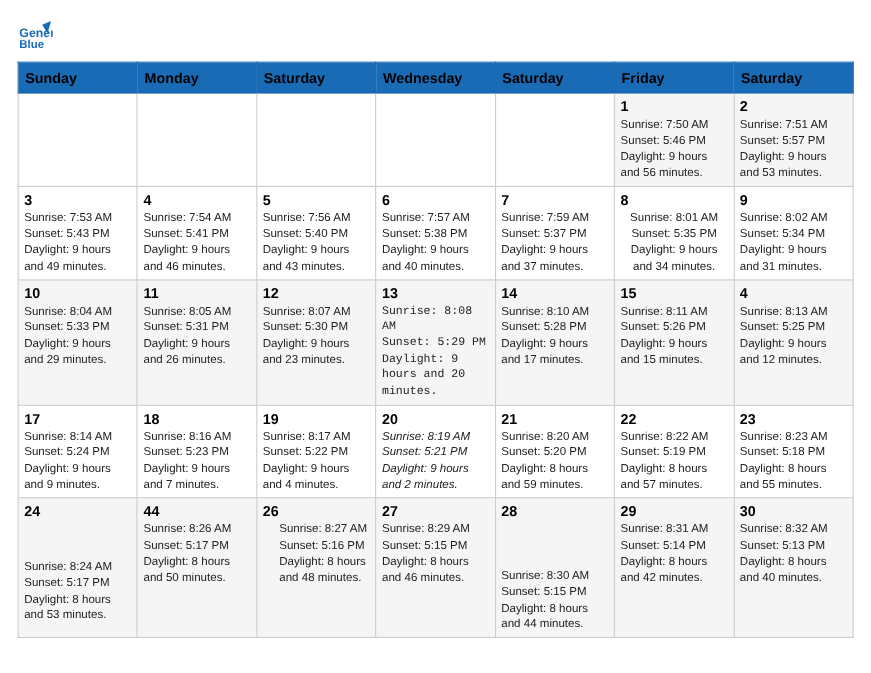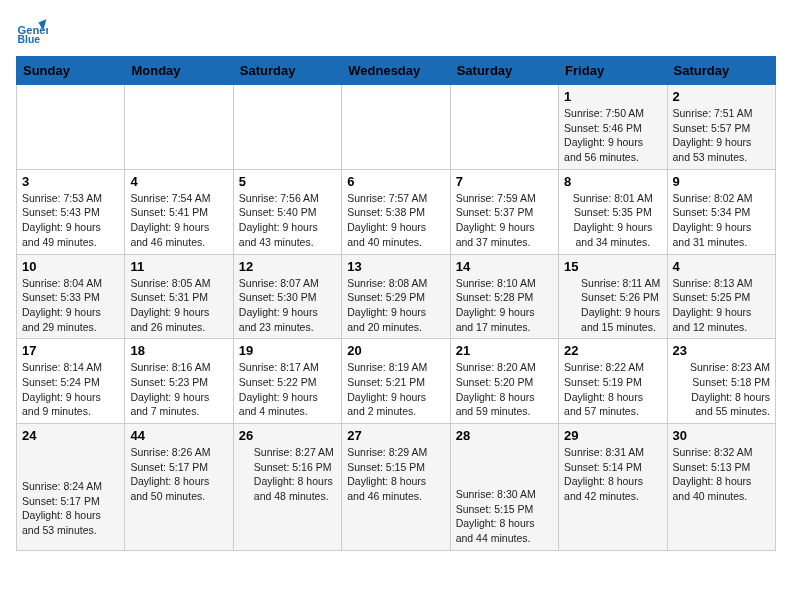--- a/index.html
+++ b/index.html
@@ -189,33 +189,33 @@
 Daylight: 9 hours and 26 minutes.</div>
         </td>
         <td>
           <div class="day-num">12</div>
           <div class="day-info" style="white-space: pre-line;">Sunrise: 8:07 AM
 Sunset: 5:30 PM
 Daylight: 9 hours and 23 minutes.</div>
         </td>
         <td>
           <div class="day-num">13</div>
-          <div class="day-info" style="white-space: pre-line;">Sunrise: 8:08 AM
+          <div class="day-info" style="white-space: pre-line; font-family: Liberation Mono, monospace;">Sunrise: 8:08 AM
 Sunset: 5:29 PM
 Daylight: 9 hours and 20 minutes.</div>
         </td>
         <td>
           <div class="day-num">14</div>
           <div class="day-info" style="white-space: pre-line;">Sunrise: 8:10 AM
 Sunset: 5:28 PM
 Daylight: 9 hours and 17 minutes.</div>
         </td>
         <td>
           <div class="day-num">15</div>
-          <div class="day-info" style="white-space: pre-line; margin-left: 17px;">Sunrise: 8:11 AM
+          <div class="day-info" style="white-space: pre-line;">Sunrise: 8:11 AM
 Sunset: 5:26 PM
 Daylight: 9 hours and 15 minutes.</div>
         </td>
         <td>
           <div class="day-num">4</div>
           <div class="day-info" style="white-space: pre-line;">Sunrise: 8:13 AM
 Sunset: 5:25 PM
 Daylight: 9 hours and 12 minutes.</div>
         </td>
       </tr>
@@ -233,39 +233,39 @@
 Daylight: 9 hours and 7 minutes.</div>
         </td>
         <td>
           <div class="day-num">19</div>
           <div class="day-info" style="white-space: pre-line;">Sunrise: 8:17 AM
 Sunset: 5:22 PM
 Daylight: 9 hours and 4 minutes.</div>
         </td>
         <td>
           <div class="day-num">20</div>
-          <div class="day-info" style="white-space: pre-line;">Sunrise: 8:19 AM
+          <div class="day-info" style="white-space: pre-line; font-style: italic;">Sunrise: 8:19 AM
 Sunset: 5:21 PM
 Daylight: 9 hours and 2 minutes.</div>
         </td>
         <td>
           <div class="day-num">21</div>
           <div class="day-info" style="white-space: pre-line;">Sunrise: 8:20 AM
 Sunset: 5:20 PM
 Daylight: 8 hours and 59 minutes.</div>
         </td>
         <td>
           <div class="day-num">22</div>
           <div class="day-info" style="white-space: pre-line;">Sunrise: 8:22 AM
 Sunset: 5:19 PM
 Daylight: 8 hours and 57 minutes.</div>
         </td>
         <td>
           <div class="day-num">23</div>
-          <div class="day-info" style="white-space: pre-line; text-align: right;">Sunrise: 8:23 AM
+          <div class="day-info" style="white-space: pre-line;">Sunrise: 8:23 AM
 Sunset: 5:18 PM
 Daylight: 8 hours and 55 minutes.</div>
         </td>
       </tr>
       <tr>
         <td>
           <div class="day-num">24</div>
           <div class="day-info" style="white-space: pre-line; margin-top: 36px;">Sunrise: 8:24 AM
 Sunset: 5:17 PM
 Daylight: 8 hours and 53 minutes.</div>

